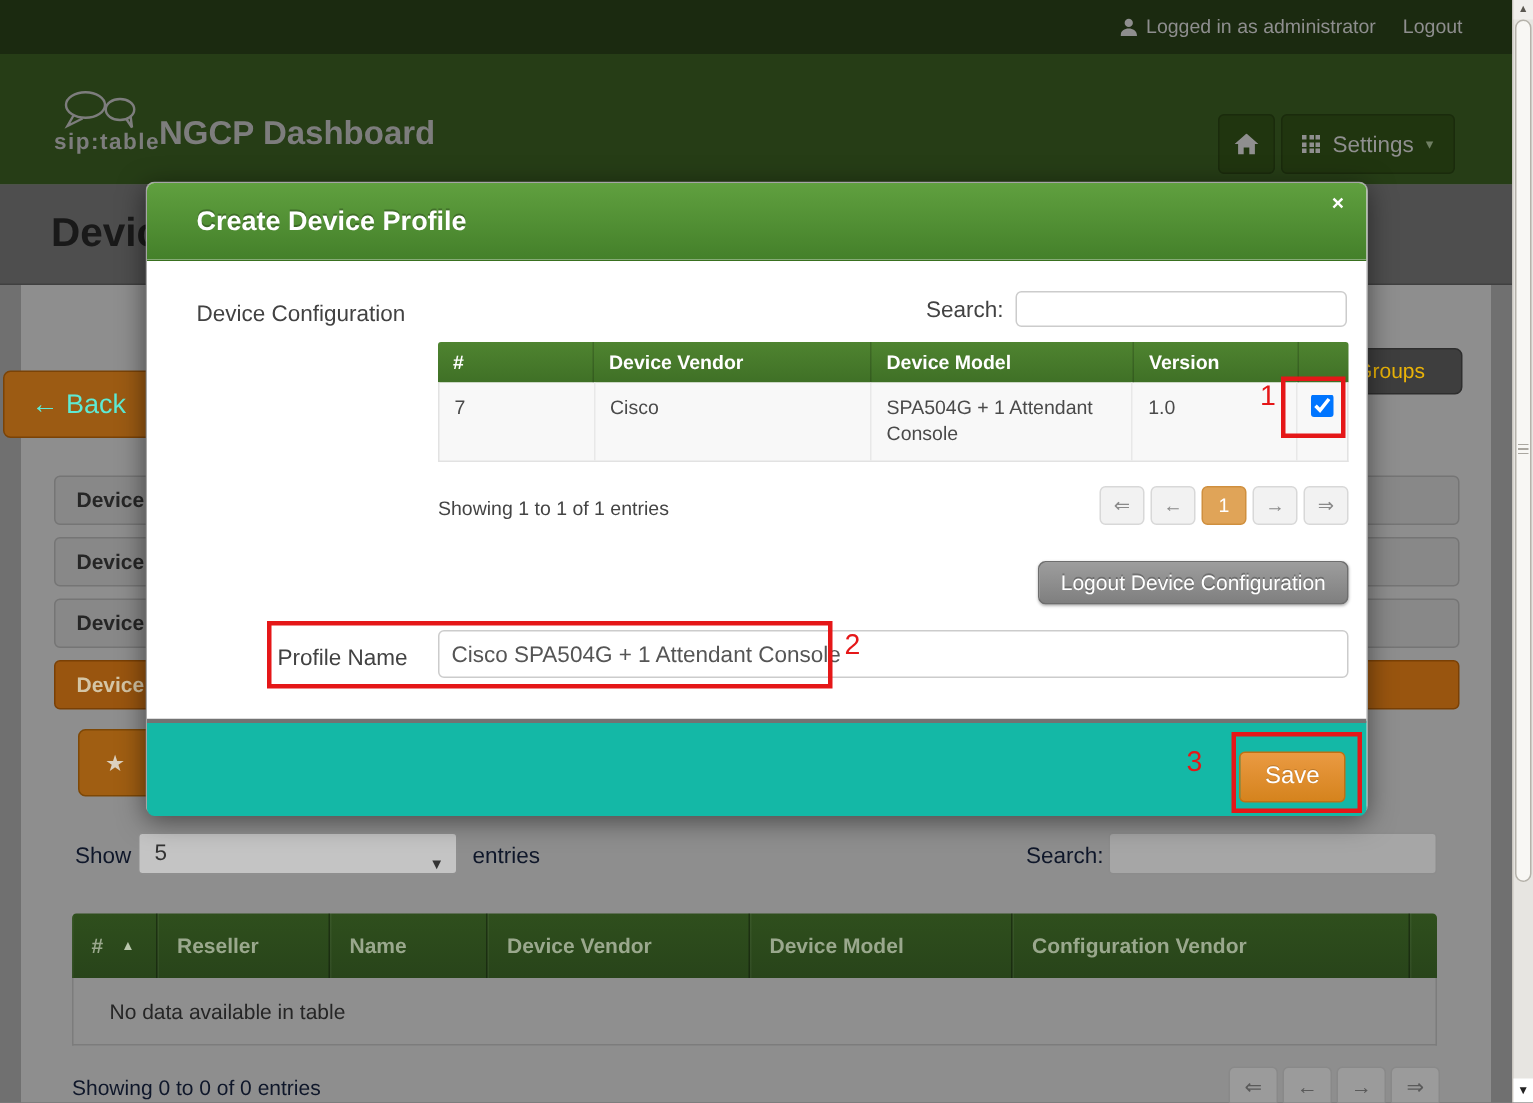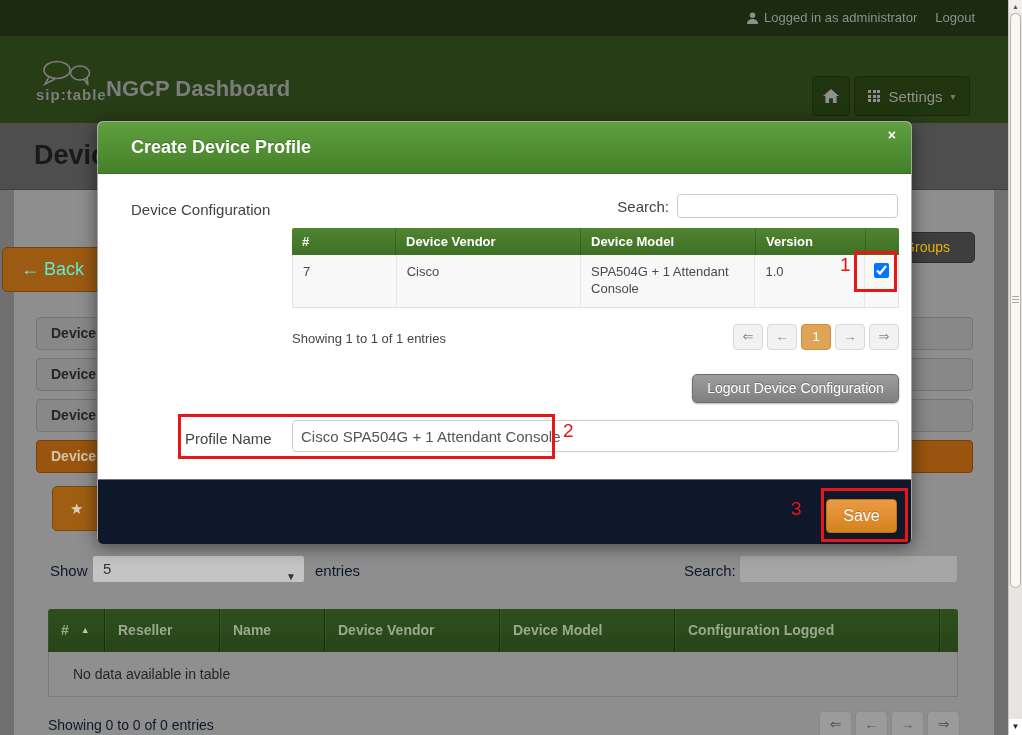--- a/index.html
+++ b/index.html
@@ -90,22 +90,22 @@
   .m-pager { position:absolute; top:202px; left:635px; display:flex; gap:4px; }
   .m-pager .pbtn { width:30px; height:26px; background:#f2f2f2; border:1px solid #d8d8d8; border-radius:4px;
     color:#8a8a8a; font-size:13px; text-align:center; line-height:24px; }
   .m-pager .pbtn.active { background:#e0a458; border-color:#cf8f3e; color:#fff; }
   .m-createcfg { position:absolute; left:594px; top:252px; width:207px; height:29px;
     background:linear-gradient(#9d9d9d,#7f7f7f); border:1px solid #6e6e6e; border-radius:5px;
     color:#fff; font-size:14px; text-align:center; line-height:27px; text-shadow:0 -1px 0 rgba(0,0,0,0.25);
     box-shadow:0 1px 2px rgba(0,0,0,0.3); }
   .m-profile-input { position:absolute; left:194px; top:298px; width:607px; height:32px;
     border:1px solid #ccc; border-radius:4px; font-size:15px; color:#555; padding:0 8px; background:#fff; }
-  .m-footer { position:absolute; left:0; top:357px; width:100%; height:65px; background:#0f172a;
-    border-top:1px solid #737373; border-radius:0 0 5px 5px; }
+  .m-footer { position:absolute; left:0; top:357px; width:100%; height:65px; background:#14b8a6;
+    border-top:3px solid #737373; border-radius:0 0 5px 5px; }
   .m-save { position:absolute; right:14px; top:19px; width:71px; height:34px;
     background:linear-gradient(#ea9a42,#d5831d); border:1px solid #bf7113; border-radius:4px;
     color:#fff; font-size:16px; text-align:center; line-height:32px; text-shadow:0 -1px 0 rgba(0,0,0,0.2); }
 
   
   .ann { z-index:20; }
   .ann-rect { position:absolute; border:3px solid #e51718; }
   .ann-num { position:absolute; color:#e51718; font-size:19px; }
 
   
@@ -204,21 +204,21 @@
     <span class="lbl-dim" style="left:684px; top:562px">Search:</span>
     <input class="dim-input" style="left: 739px; top: 555px; width: 219px;" value="">
 
     <div class="btable">
       <div class="btable-head">
         <div class="th" style="width:57px"><span>#</span><span class="sort-asc">▲</span></div>
         <div class="th" style="width:115px">Reseller</div>
         <div class="th" style="width:105px">Name</div>
         <div class="th" style="width:175px">Device Vendor</div>
         <div class="th" style="width:175px">Device Model</div>
-        <div class="th" style="width:265px">Configuration Logged</div>
+        <div class="th" style="width:265px">Configuration Vendor</div>
         <div class="th" style="width:18px; border-right:none"></div>
       </div>
       <div class="btable-empty">No data available in table</div>
     </div>
 
     <span class="lbl-dim" style="left:48px; top:717px; font-size:14px">Showing 0 to 0 of 0 entries</span>
     <div class="bpager">
       <div class="pbtn">⇐</div>
       <div class="pbtn">←</div>
       <div class="pbtn">→</div>

